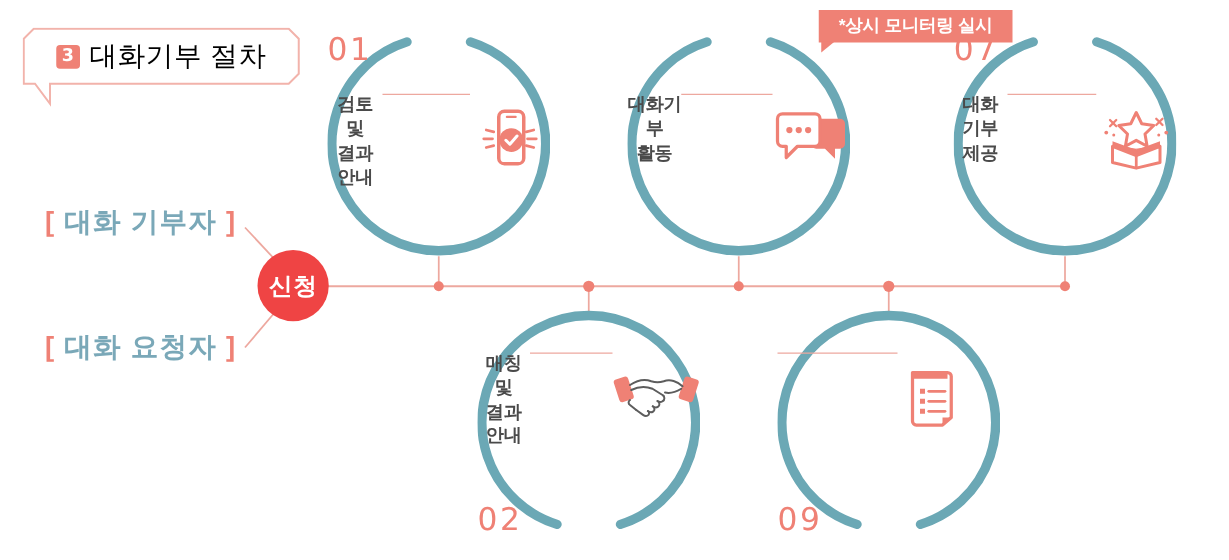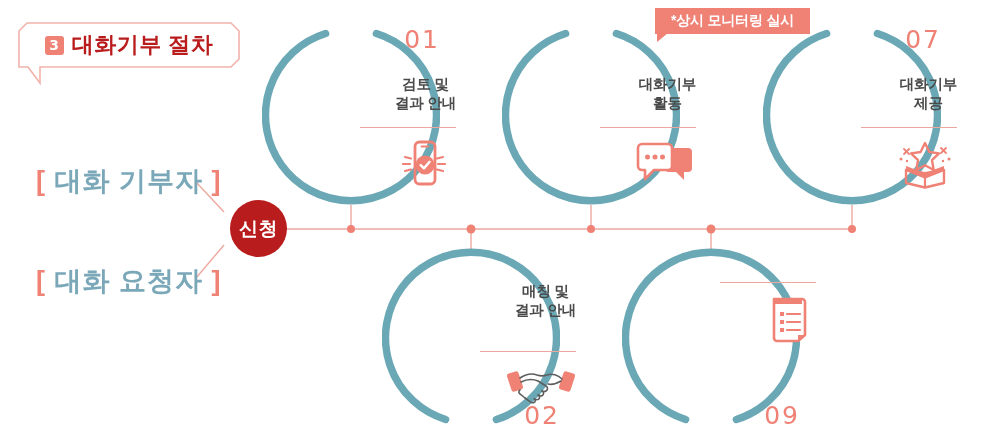--- a/index.html
+++ b/index.html
@@ -21,64 +21,64 @@
     display:flex;align-items:center;justify-content:center;gap:8px;
   }
   .title-badge{
     display:inline-flex;align-items:center;justify-content:center;
     width:19px;height:19px;border-radius:3px;
     background:#ef8175;color:#ffffff;
     font-size:14px;font-weight:bold;line-height:1;
     font-family:"DejaVu Sans",sans-serif;
   }
   .title-text{
-    color:#b91c1c;font-size:22px;font-weight:bold;letter-spacing:0.5px;
+    color:#000000;font-size:22px;font-weight:normal;letter-spacing:0.5px;
   }
 
   
   .role-label{
     position:absolute;white-space:nowrap;
-    font-size:27px;font-weight:bold;letter-spacing:1px;
+    font-size:22px;font-weight:bold;letter-spacing:1px;
     color:#7aa8b8;
   }
   .role-label .brk{color:#ef8175;font-weight:bold;}
   #role-donor{left:36px;top:163px;}
   #role-requester{left:36px;top:263px;}
 
   
   #wires{position:absolute;left:0;top:0;width:983px;height:448px;}
 
   
   .apply-node{
-    position:absolute;left:230px;top:200px;width:57px;height:57px;
-    border-radius:50%;background:#b91c1c;
+    position:absolute;left:206px;top:200px;width:57px;height:57px;
+    border-radius:50%;background:#ef4444;
     display:flex;align-items:center;justify-content:center;
   }
   .apply-node span{
     color:#ffffff;font-size:19px;font-weight:bold;letter-spacing:0.5px;
   }
 
   
   .step{position:absolute;width:178px;height:178px;}
   .step .ring{position:absolute;left:0;top:0;}
   .step .content{
-    position:absolute;left:16px;top:0;width:178px;height:178px;
-    display:flex;flex-direction:column;align-items:flex-end;
+    position:absolute;left:0;top:0;width:178px;height:178px;
+    display:flex;flex-direction:row;align-items:flex-start;
     box-sizing:border-box;
   }
   .step .label{
     color:#4a4a4a;font-size:14.5px;font-weight:bold;line-height:1.33;
     text-align:center;letter-spacing:-0.2px;
   }
   .step .divider{
     width:96px;height:1px;background:#eda89f;
   }
   .step .glyph{display:flex;align-items:center;justify-content:center;}
   .step .num{
-    position:absolute;width:178px;text-align:right;
+    position:absolute;width:178px;text-align:left;
     color:#ef8175;font-size:25px;letter-spacing:2px;
     font-family:"DejaVu Sans",sans-serif;
   }
 
   
   .step.top .content{padding-top:48px;}
   .step.top .label{margin-bottom:13px;}
   .step.top .glyph{margin-top:12px;}
   .step.top .num{top:-2px;}
 

